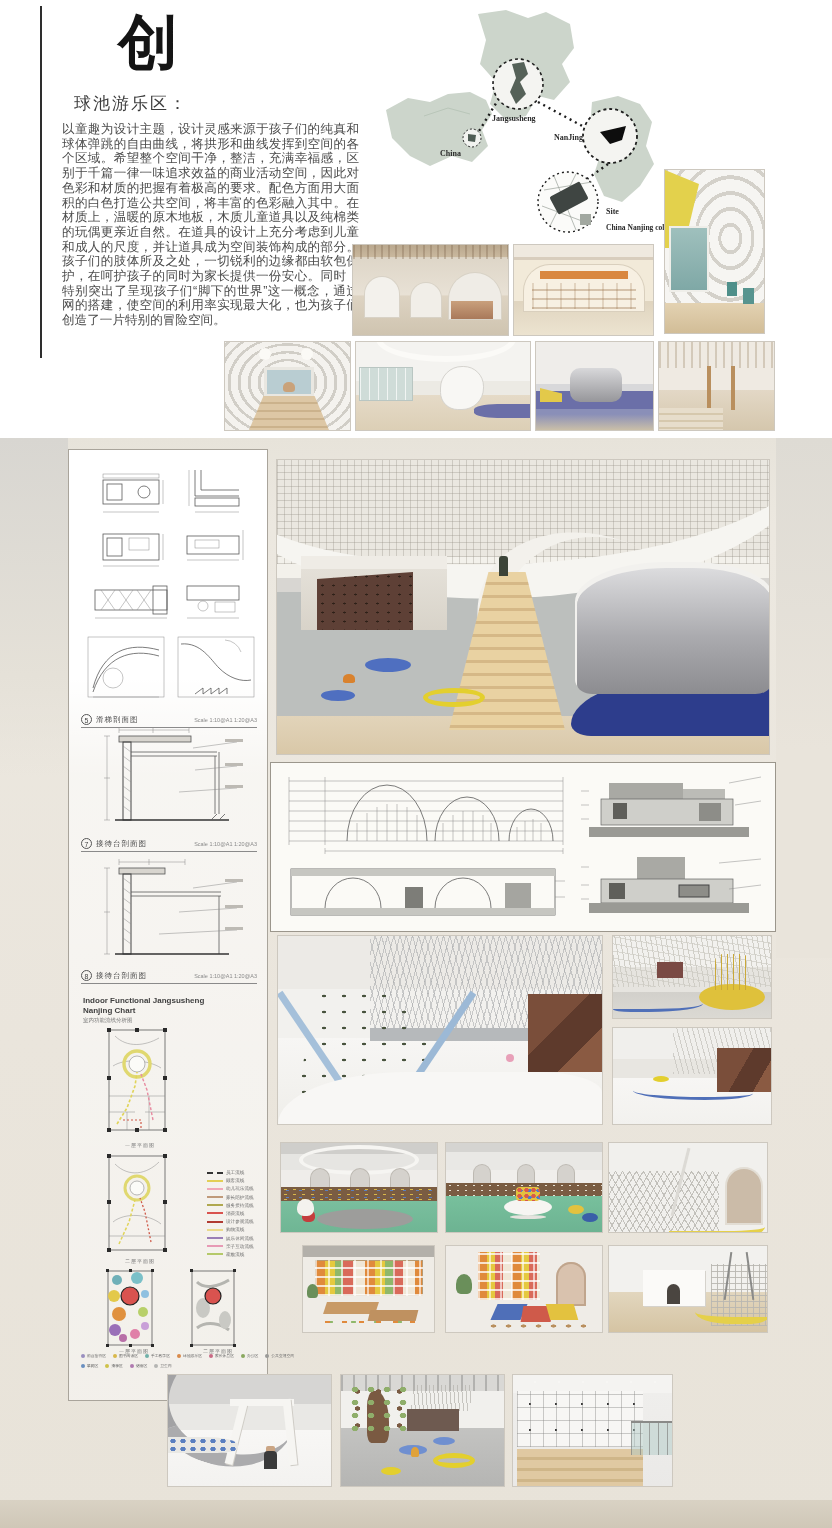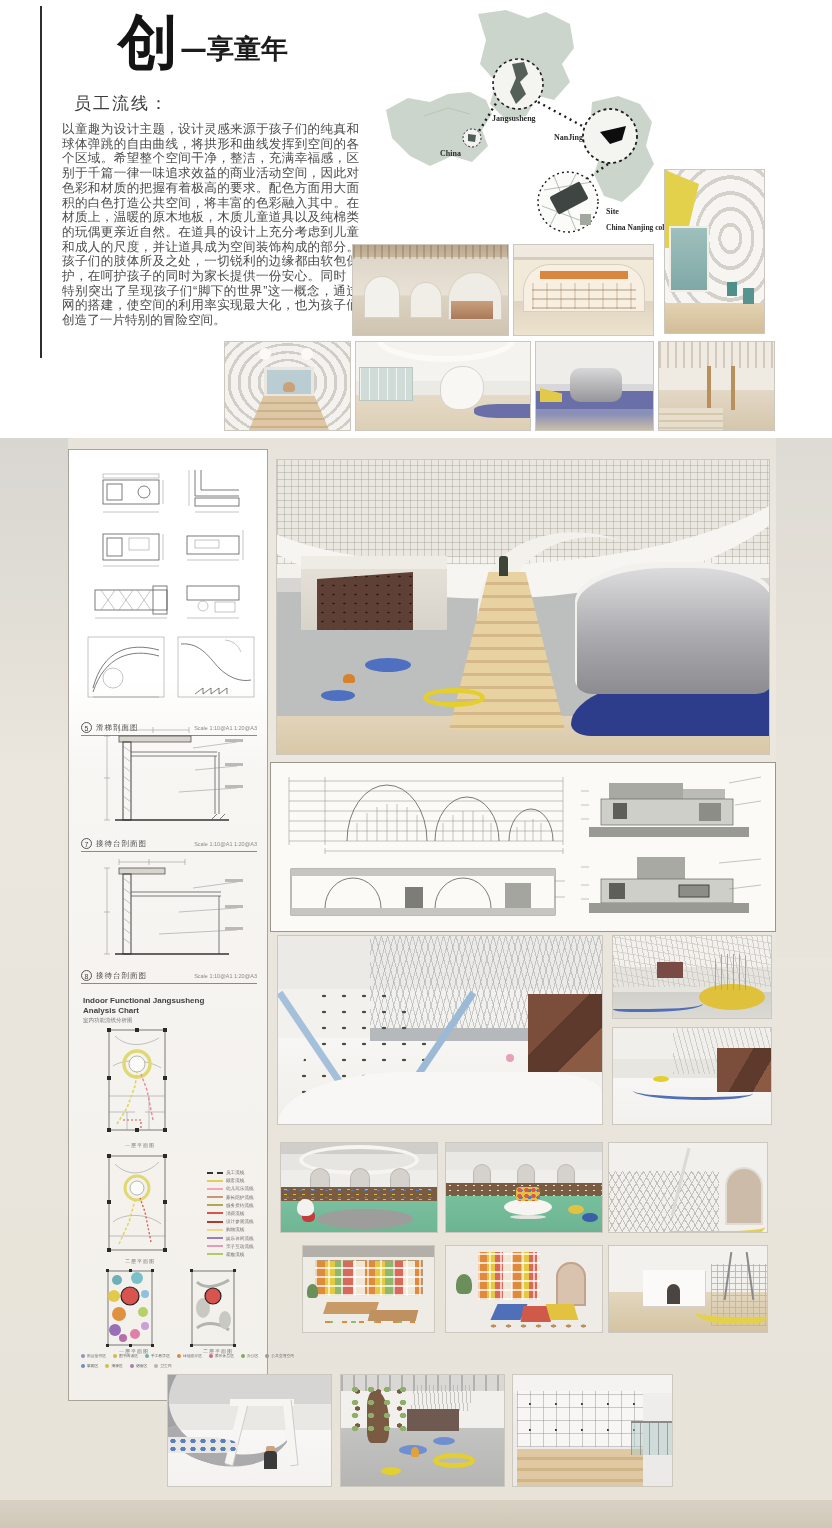--- a/index.html
+++ b/index.html
@@ -197,23 +197,22 @@
 <body>
 
 <div class="abs" id="lower-bg"></div>
 <div class="abs" id="bg-band-left"></div>
 <div class="abs" id="bg-band-right"></div>
 <div class="abs" id="bottom-strip"></div>
 
 <div class="abs" id="left-rule"></div>
 <div class="abs" id="title">
   <span class="big">创</span>
-  <span class="rest">—享童年</span>
-</div>
-<div class="abs" id="concept-h">员工流线：</div>
+</div>
+<div class="abs" id="concept-h">球池游乐区：</div>
 <div class="abs" id="concept-p">以童趣为设计主题，设计灵感来源于孩子们的纯真和球体弹跳的自由曲线，将拱形和曲线发挥到空间的各个区域。希望整个空间干净，整洁，充满幸福感，区别于千篇一律一味追求效益的商业活动空间，因此对色彩和材质的把握有着极高的要求。配色方面用大面积的白色打造公共空间，将丰富的色彩融入其中。在材质上，温暖的原木地板，木质儿童道具以及纯棉类的玩偶更亲近自然。在道具的设计上充分考虑到儿童和成人的尺度，并让道具成为空间装饰构成的部分。孩子们的肢体所及之处，一切锐利的边缘都由软包保护，在呵护孩子的同时为家长提供一份安心。同时，特别突出了呈现孩子们“脚下的世界”这一概念，通过网的搭建，使空间的利用率实现最大化，也为孩子们创造了一片特别的冒险空间。</div>
 
 <svg class="abs" id="map" viewBox="0 0 372 238">
   <path d="M8,106 30,94 52,98 70,90 92,88 108,96 114,110 104,126 110,142 94,158 74,152 52,162 32,152 14,134 Z" fill="#ccd5cb"></path>
   <path d="M46,112 70,104 92,110" fill="none" stroke="#b9c6b9" stroke-width="1"></path>
   <path d="M100,10 128,6 150,14 168,8 192,20 196,44 184,60 192,78 176,96 160,92 148,112 128,116 112,100 118,78 102,60 108,36 Z" fill="#ccd5cb"></path>
   <path d="M214,98 240,92 262,100 274,118 268,142 276,160 262,182 244,198 226,192 216,170 224,146 212,124 Z" fill="#ccd5cb"></path>
   <line x1="98" y1="132" x2="120" y2="96" stroke="#1d1d1d" stroke-width="2.4" stroke-dasharray="2 4"></line>
   <line x1="160" y1="98" x2="208" y2="124" stroke="#1d1d1d" stroke-width="2.4" stroke-dasharray="2 4"></line>
   <line x1="230" y1="160" x2="202" y2="180" stroke="#1d1d1d" stroke-width="2.4" stroke-dasharray="2 4"></line>
@@ -331,21 +330,21 @@
       <path d="M8,58 C20,22 46,14 74,22" class="cadline"></path>
     <circle cx="28" cy="44" r="10" class="cadthin"></circle>
       <path d="M8,63 h66" class="cadthin"></path>
   </svg>
   <svg style="left:106px;top:184px" width="82" height="70" viewBox="0 0 82 70">
     <rect x="3" y="3" width="76" height="60" class="cadthin"></rect>
     <path d="M6,10 C26,8 36,26 44,34 C54,44 66,48 76,46" class="cadline"></path>
     <path d="M20,60 l8,-6 l0,6 l8,-6 l0,6 l8,-6 l0,6 l8,-6 l0,6" class="cadline"></path>
     <path d="M50,6 A18,18 0 0 1 66,18" class="cadthin"></path>
   </svg>
-  <div class="lblrow" style="top:272px">
+  <div class="lblrow" style="top:264px">
     <span class="num">5</span>
     <span class="txt">滑梯剖面图</span>
     <span class="scale">Scale 1:10@A1 1:20@A3</span>
   </div>
 
   <svg style="left:20px;top:272px" width="160" height="112" viewBox="0 0 160 112">
     <line x1="30" y1="8" x2="100" y2="8" class="cadthin"></line>
       <line x1="30" y1="5" x2="30" y2="11" class="cadthin"></line>
       <line x1="64" y1="5" x2="64" y2="11" class="cadthin"></line>
       <line x1="100" y1="5" x2="100" y2="11" class="cadthin"></line>
@@ -400,21 +399,21 @@
       <rect x="136" y="73" width="18" height="3" fill="#bdbab4"></rect>
   </svg>
   <div class="lblrow" style="top:520px">
     <span class="num">8</span>
     <span class="txt">接待台剖面图</span>
     <span class="scale">Scale 1:10@A1 1:20@A3</span>
   </div>
 
   <div id="an-title">
     <span>Indoor Functional Jangsusheng</span><br>
-    <span>Analysis Chart</span>
+    <span>Nanjing Chart</span>
     <span class="cn">室内功能流线分析图</span>
   </div>
 
   <svg style="left:36px;top:576px" width="64" height="112" viewBox="0 0 64 112">
     <rect x="4" y="4" width="56" height="100" class="cadline"></rect>
     <g fill="#2a2a2a">
         <rect x="2" y="2" width="4" height="4"></rect>
         <rect x="58" y="2" width="4" height="4"></rect>
         <rect x="2" y="50" width="4" height="4"></rect>
         <rect x="58" y="50" width="4" height="4"></rect>

